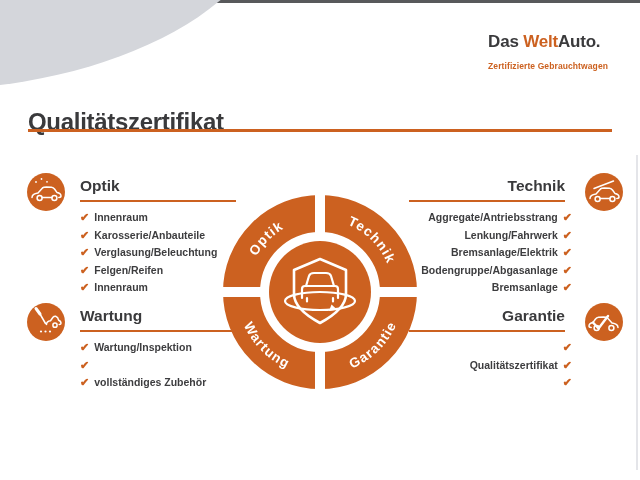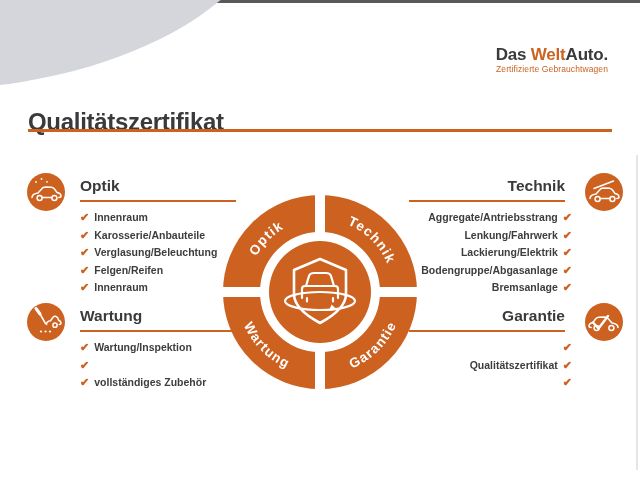--- a/index.html
+++ b/index.html
@@ -7,24 +7,24 @@
     width:640px;height:480px;position:relative;overflow:hidden;
     background:#ffffff;
     font-family:"Liberation Sans", sans-serif;
     -webkit-font-smoothing:antialiased;
   }
   .topbar{position:absolute;left:0;top:0;width:640px;height:3px;background:#58595B;}
   .bg-ellipse{position:absolute;left:-440px;top:-310px;width:720px;height:400px;border-radius:50%;background:#D4D6DB;}
   .right-line{position:absolute;left:636px;top:155px;width:2px;height:315px;background:#E4E5E9;}
 
   
-  .logo{position:absolute;right:32px;top:46px;text-align:right;line-height:1.1;}
+  .logo{position:absolute;right:32px;top:33px;line-height:1.1;}
   .logo-main{font-size:17px;font-weight:bold;color:#3A3A3C;letter-spacing:-0.2px;}
   .logo-welt{color:#CC6120;}
-  .logo-tagline{font-size:8.5px;font-weight:normal;color:#CC6120;margin-top:0;letter-spacing:0.1px;}
+  .logo-tagline{font-size:8.5px;font-weight:bold;color:#CC6120;margin-top:10px;letter-spacing:0.1px;}
 
   
   .page-title{position:absolute;left:28px;top:92px;font-size:24px;font-weight:bold;color:#3A3A3C;letter-spacing:-0.3px;}
   .title-rule{position:absolute;left:28px;top:129px;width:584px;height:3px;background:#CC6120;}
 
   
   .icon-circle{position:absolute;width:38px;height:38px;border-radius:50%;background:#CC6120;display:flex;align-items:center;justify-content:center;}
   #icon-optik{left:27px;top:173px;}
   #icon-wartung{left:27px;top:303px;}
   #icon-technik{left:585px;top:173px;}
@@ -141,21 +141,21 @@
   <ul>
     <li>
         <span>Aggregate/Antriebsstrang</span>
         <span class="chk">✔</span>
       </li>
     <li>
         <span>Lenkung/Fahrwerk</span>
         <span class="chk">✔</span>
       </li>
     <li>
-        <span>Lackierung/Elektrik</span>
+        <span>Bremsanlage/Elektrik</span>
         <span class="chk">✔</span>
       </li>
     <li>
         <span>Bodengruppe/Abgasanlage</span>
         <span class="chk">✔</span>
       </li>
     <li>
         <span>Bremsanlage</span>
         <span class="chk">✔</span>
       </li>

